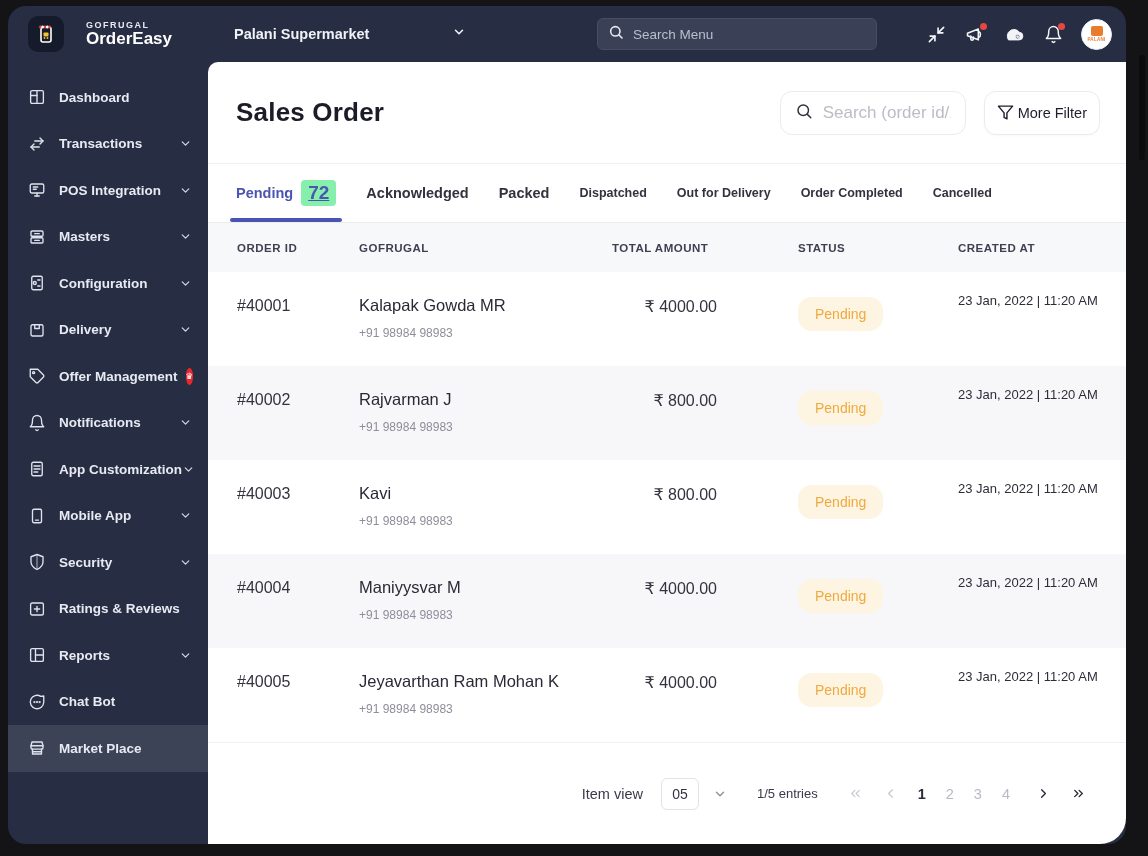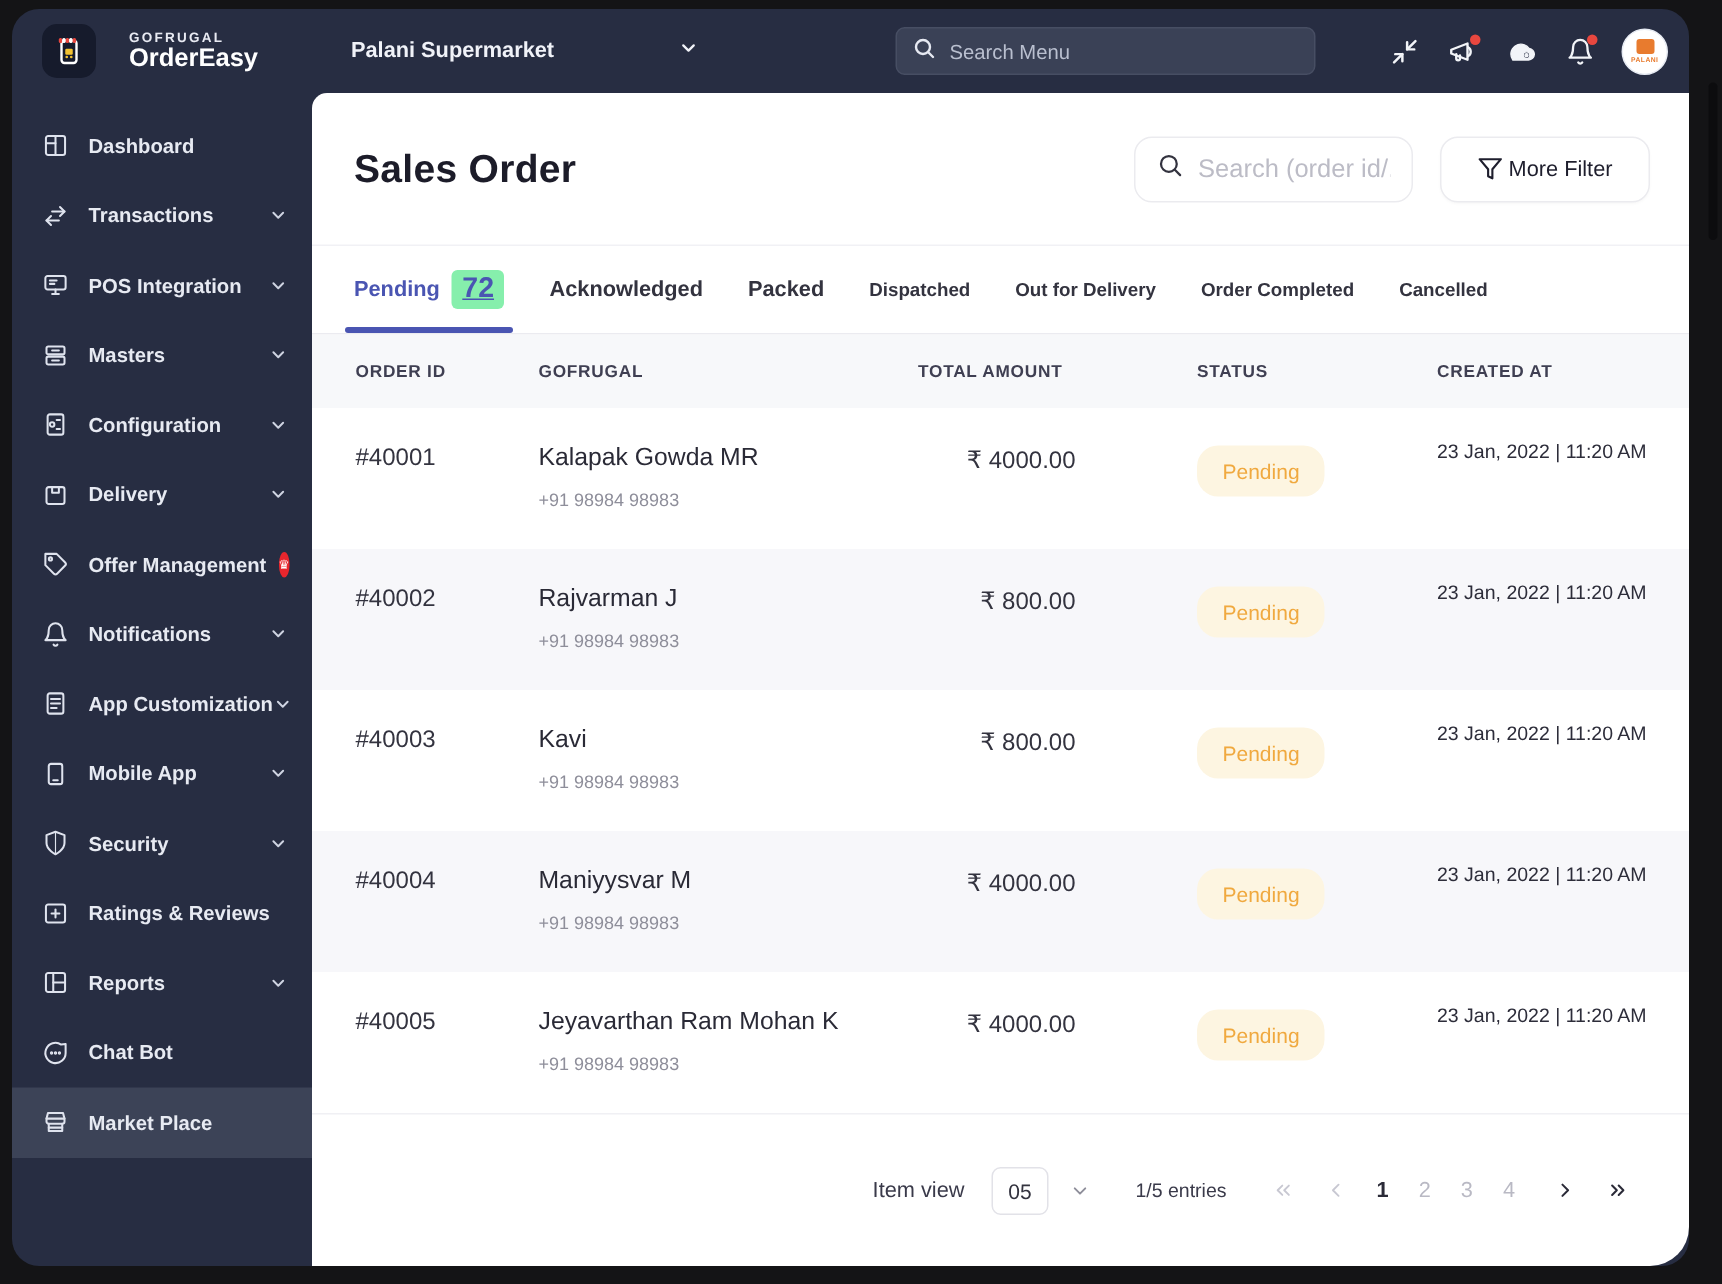--- a/index.html
+++ b/index.html
@@ -39,21 +39,21 @@
   .side-item.active { background:#3c4357; }
 
   
   .content { flex:1; background:#ffffff; border-top-left-radius:10px; border-bottom-right-radius:26px; display:flex; flex-direction:column; min-width:0; }
   .page-header { height:102px; display:flex; align-items:center; padding:0 26px 0 28px; border-bottom:1px solid #f1f1f5;justify-content:space-between; }
   .page-title { font-size:26px; font-weight:600; color:#1c1c29; letter-spacing:.2px; }
   .ph-right { margin-left:auto; display:flex; align-items:center; gap:18px; }
   .order-search { width:186px; height:44px; border:1px solid #ebebef; border-radius:12px; display:flex; align-items:center; padding:0 14px; gap:10px; background:#fff; }
   .order-search input { border:none; outline:none; font-size:17px; color:#444; width:100%; font-family:inherit; }
   .order-search input::placeholder { color:#bcbcc6; }
-  .filter-btn { height:44px; border:1px solid #ebebef; border-radius:12px; background:#fff; display:flex; align-items:center; gap:4px; padding:0 24px; cursor:pointer; box-shadow:0 1px 2px rgba(20,20,40,.03); }
+  .filter-btn { height:44px; border:1px solid #ebebef; border-radius:12px; background:#fff; display:flex; align-items:center; gap:4px; padding:0 12px; cursor:pointer; box-shadow:0 1px 2px rgba(20,20,40,.03); }
   .filter-btn span { font-size:14.5px; color:#1e1e2d; font-weight:500; }
 
   
   .tabs { height:59px; display:flex; align-items:center; padding:0 28px; gap:30px; border-bottom:1px solid #ebebf0; flex:0 0 auto; }
   .tab { position:relative; height:100%; display:flex; align-items:center; gap:8px; cursor:pointer; color:#33333f; font-weight:600; white-space:nowrap; }
   .tab.lg { font-size:14.5px; }
   .tab.sm { font-size:12.5px; }
   .tab.active { color:#4a55b2; }
   .tab .count { background:#86efac; color:#4a55b2; font-size:19px; padding:2px 7px; border-radius:4px;text-decoration:underline; }
   .tab .underline { position:absolute; left:-6px; right:-6px; bottom:0; height:4px; border-radius:4px; background:#4a55b2; }

